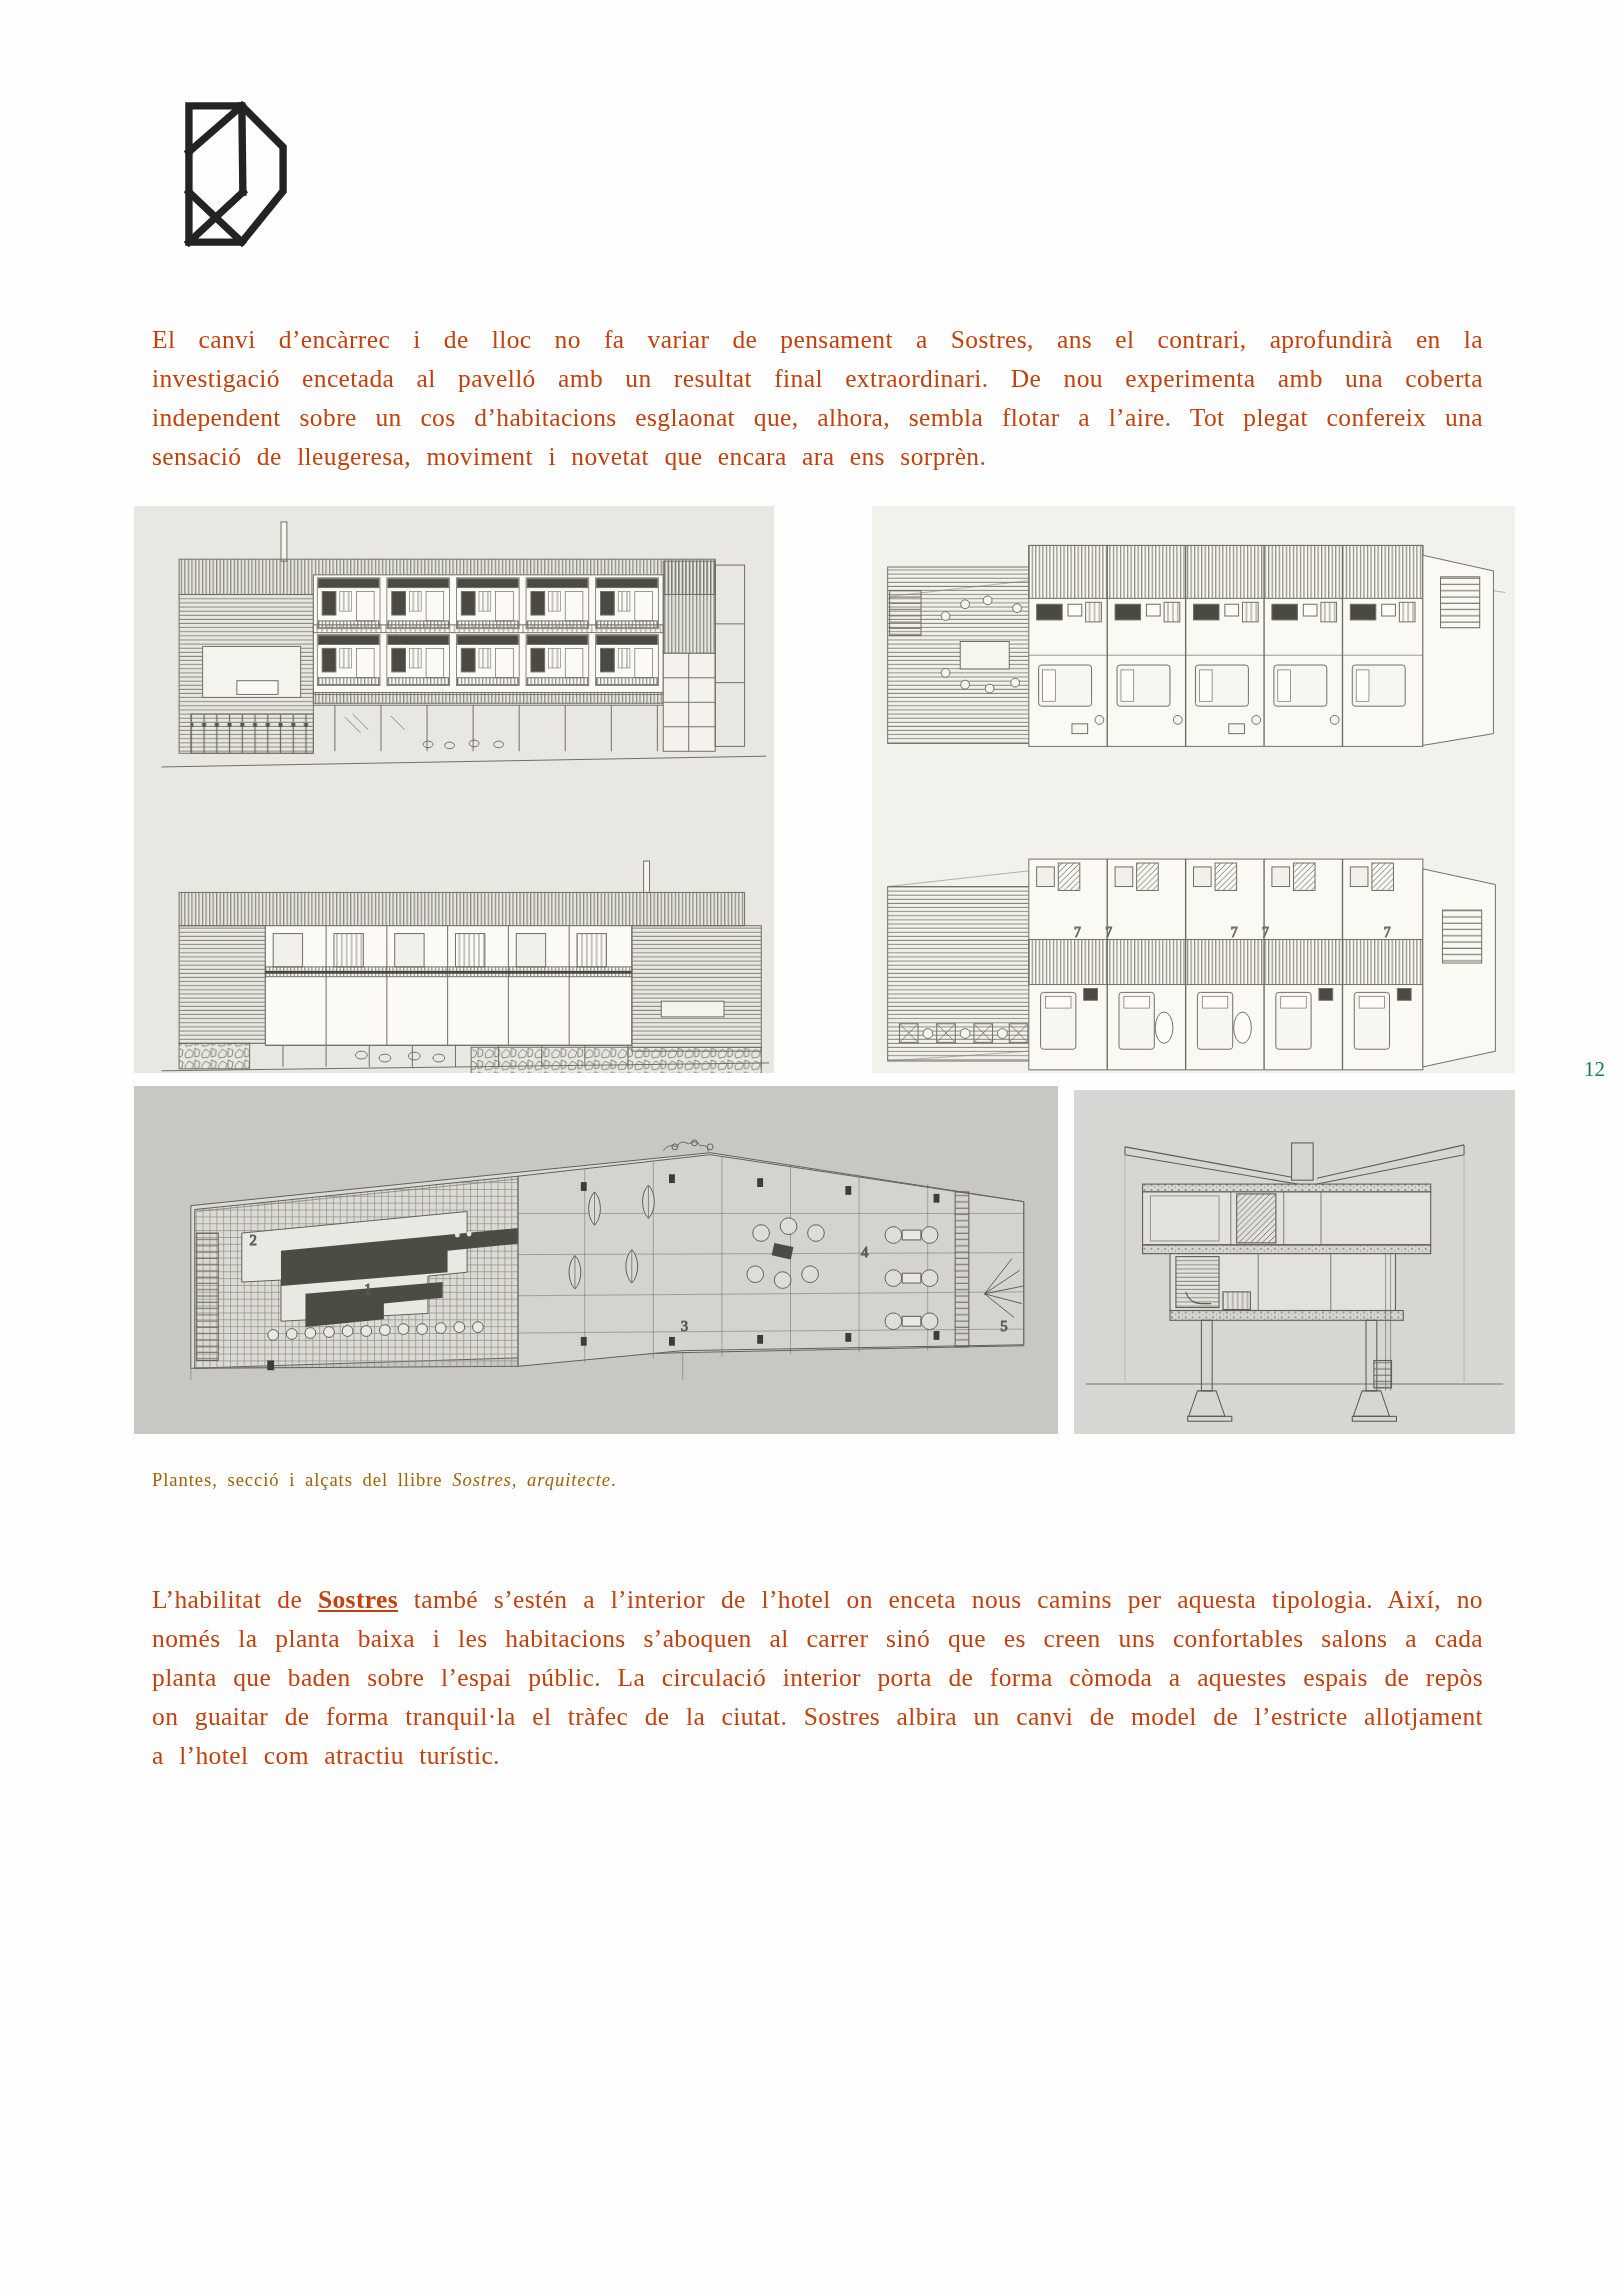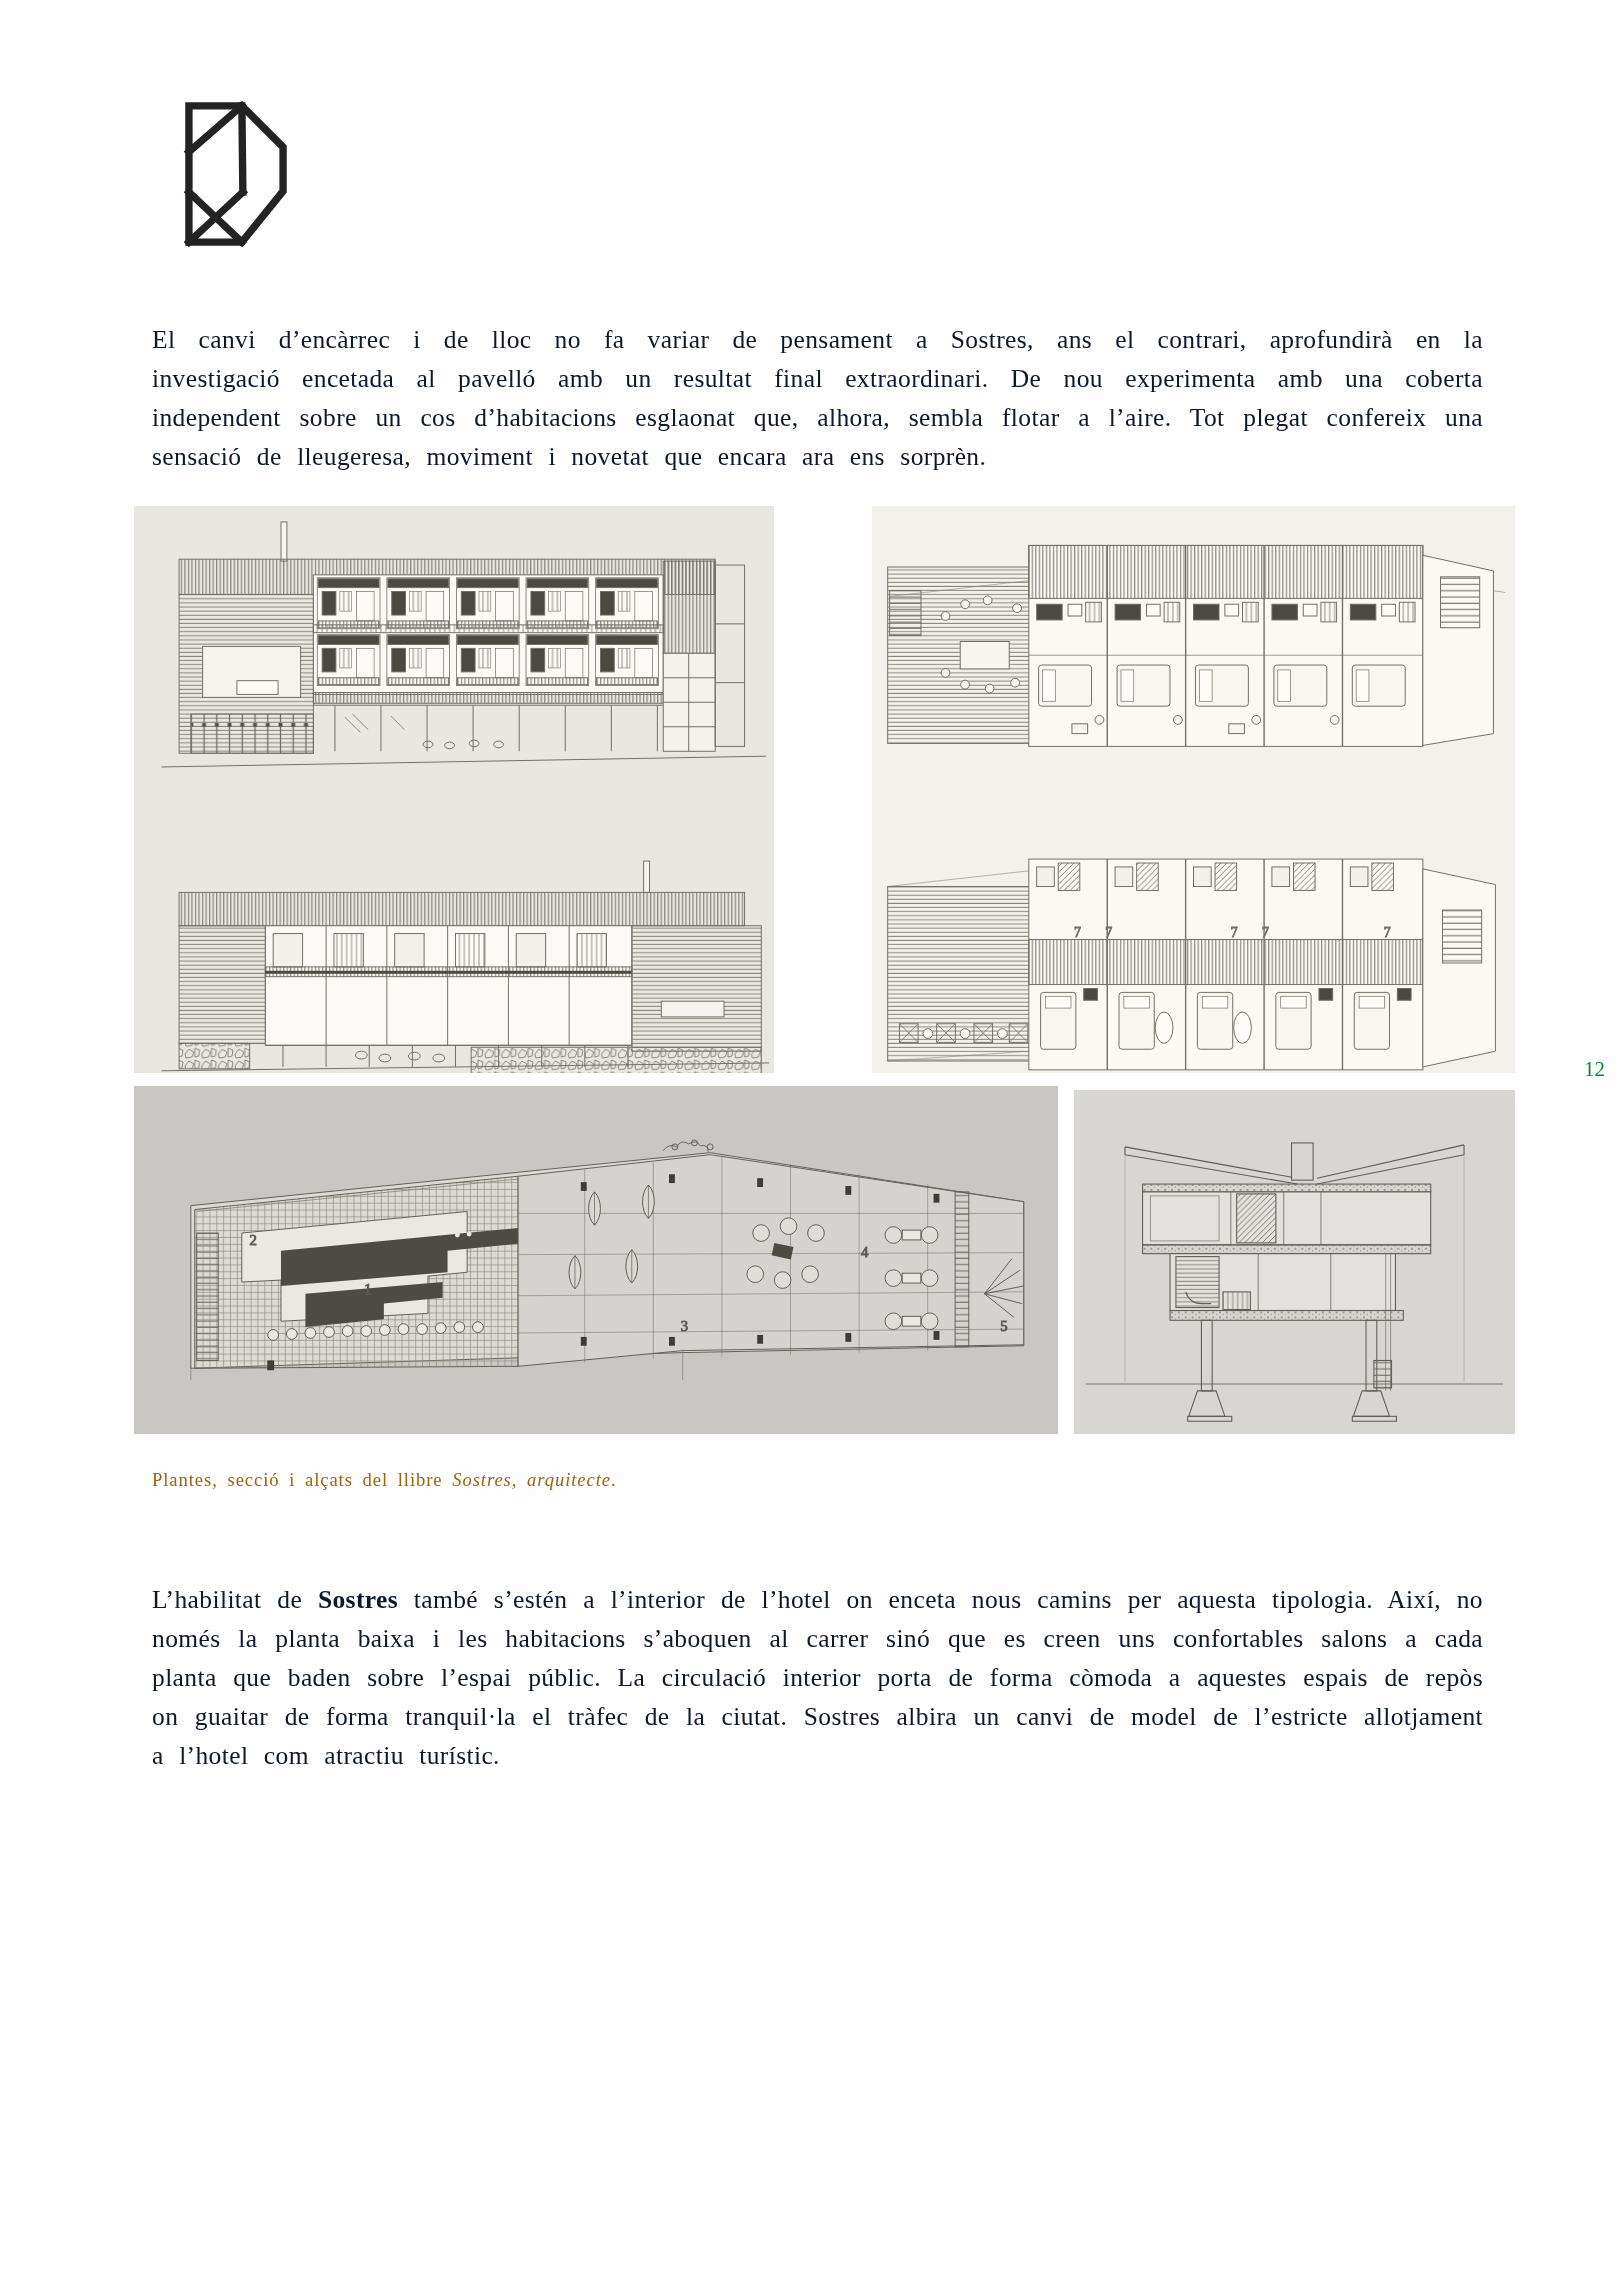--- a/index.html
+++ b/index.html
@@ -3,24 +3,24 @@
 <meta charset="utf-8">
 <style>
   html,body{margin:0;padding:0;}
   body{width:1620px;height:2293px;background:#fefefe;position:relative;overflow:hidden;
        font-family:"Liberation Serif",serif;color:#1d1d1b;}
   .abs{position:absolute;}
   
   #logo{left:181px;top:98px;width:110px;height:152px;}
   
   .bodytext{left:152px;width:1331px;font-size:25.5px;line-height:39px;text-align:justify;
-            word-spacing:.34em;letter-spacing:.015em;color:#0f172a;}
+            word-spacing:.34em;letter-spacing:.015em;color:#c2410c;}
   #para1{top:294px;}
   #para2{top:1554px;}
-  .bodytext strong{font-weight:bold;}
+  .bodytext strong{font-weight:bold;text-decoration:underline;}
   
   #caption{left:152px;top:1450px;font-size:18.6px;letter-spacing:.05em;word-spacing:.22em;color:#a16207;}
   #caption em{font-style:italic;}
   
   #pagenum{left:1584px;top:1057px;font-size:21px;color:#15803d;}
   
   .panel{position:absolute;overflow:hidden;}
   #panelA{left:134px;top:506px;width:640px;height:567px;background:#e8e7e2;}
   #panelB{left:872px;top:506px;width:643px;height:567px;background:#f2f1ec;}
   #panelC{left:134px;top:1086px;width:924px;height:348px;background:#c8c7c3;}

